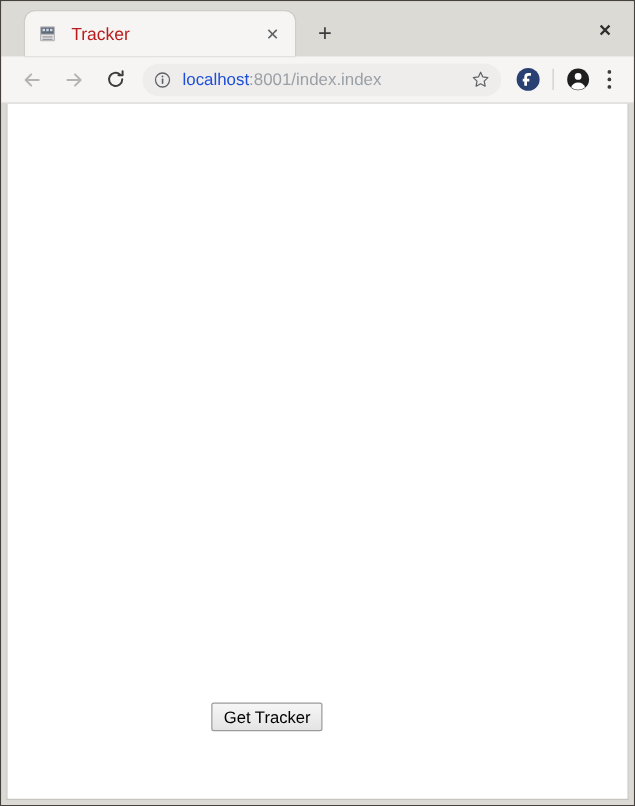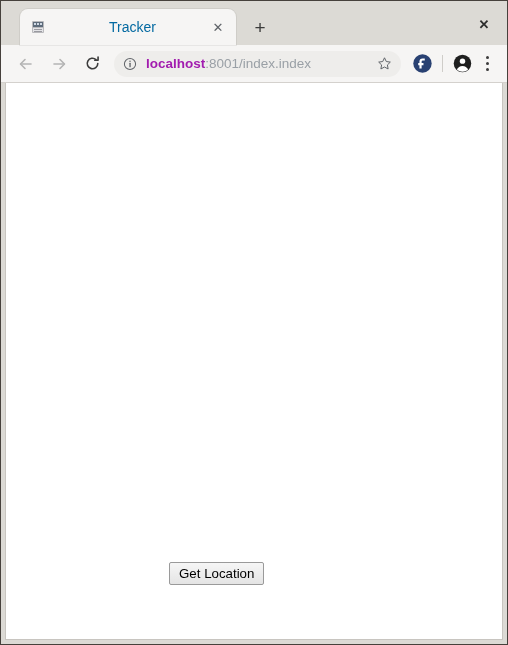--- a/index.html
+++ b/index.html
@@ -39,24 +39,23 @@
   .tab-favicon {
     width: 16px; height: 16px;
     flex: 0 0 16px;
     margin-right: 11px;
     position: relative;
     display: block;
   }
   .tab-title {
     flex: 1 1 auto;
     font-size: 14px;
-    color: #0369a1;
+    color: #b91c1c;
     white-space: nowrap; overflow: hidden; text-overflow: ellipsis;
     line-height: 16px;
-    text-align: center;
   }
   .tab-close {
     width: 20px; height: 20px;
     flex: 0 0 20px;
     display: flex; align-items: center; justify-content: center;
     color: #5f6368;
     font-size: 13px;
     line-height: 1;
     border-radius: 50%;
   }
@@ -115,21 +114,21 @@
     margin-right: 8px;
     display: flex; align-items: center; justify-content: center;
   }
   .url-text {
     flex: 1 1 auto;
     font-size: 13.5px;
     color: #9aa0a6;
     white-space: nowrap; overflow: hidden;
     line-height: 16px;
   }
-  .url-host { color: #a21caf; font-weight: bold; }
+  .url-host { color: #1d4ed8; }
   .star-btn {
     width: 22px; height: 22px;
     flex: 0 0 22px;
     display: flex; align-items: center; justify-content: center;
     margin-left: 4px;
   }
   .ext-icon {
     width: 26px; height: 26px;
     flex: 0 0 26px;
     margin-left: 8px;
@@ -283,18 +282,18 @@
     <div class="menu-btn">
       <i></i>
       <i></i>
       <i></i>
     </div>
   </div>
 
   <div class="content-frame">
     <div class="page">
       <div class="page-body">
-        <button class="get-location-button">Get Location</button>
+        <button class="get-location-button">Get Tracker</button>
       </div>
     </div>
   </div>
 
 </div>
 
 </body></html>

